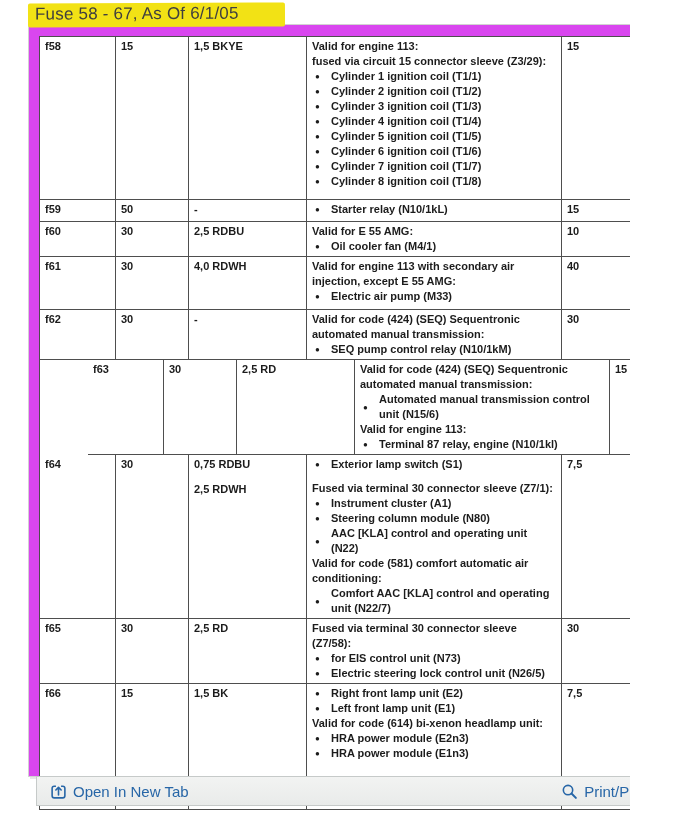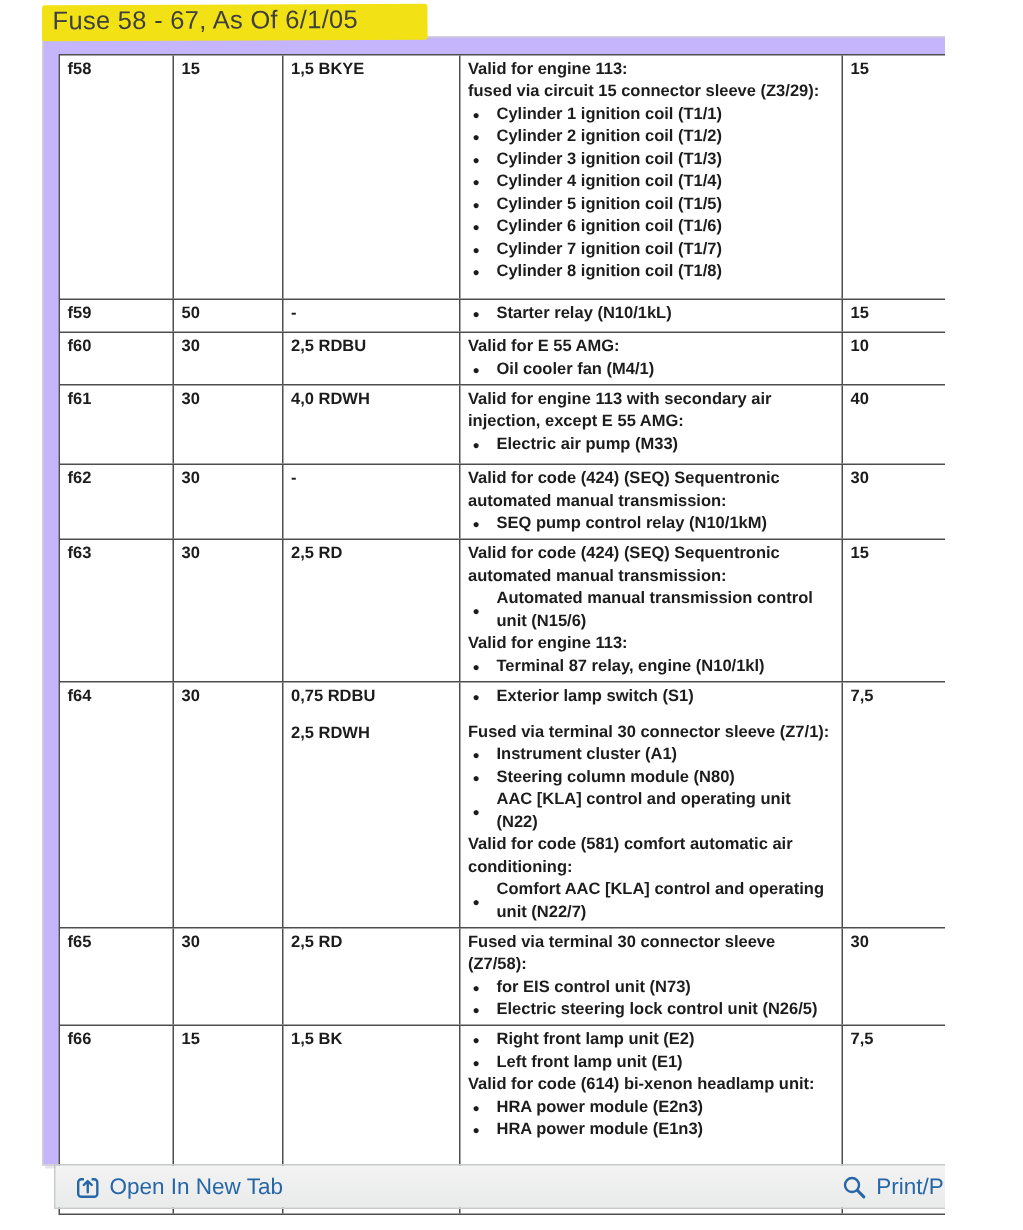--- a/index.html
+++ b/index.html
@@ -2,21 +2,21 @@
 <html><head>
 <meta charset="utf-8">
 <style>
   html,body{margin:0;padding:0;background:#ffffff;}
   body{font-family:"Liberation Sans", sans-serif; -webkit-font-smoothing:antialiased;}
   .page{position:relative;width:630px;height:820px;background:#ffffff;overflow:hidden;}
 
   
   .doc-panel{
     position:absolute;left:28px;top:24px;width:625px;height:751px;
-    background:#c4b5fd;border:1px solid #d2d2d2;
+    background:#d946ef;border:1px solid #d2d2d2;
     box-shadow:2px 2px 0 rgba(120,120,120,.18);
   }
 
   
   .title-hl{
     position:absolute;left:28px;top:3px;z-index:5;
     font-size:17px;font-weight:400;color:#3f3f3f;letter-spacing:.2px;
     padding:1px 46px 3px 7px;border-radius:2px;
     background:#f2e215;
     transform:rotate(-.25deg);
@@ -169,21 +169,21 @@
             <div class="dline">
               <span class="dtxt dplain">Valid for code (424) (SEQ) Sequentronic automated manual transmission:</span>
             </div>
             <div class="dline">
               <span class="dot" style="font-size: 8px; line-height: 15px;">●</span>
               <span class="dtxt">SEQ pump control relay (N10/1kM)</span>
             </div>
           </div>
           <div class="cell c-val">30</div>
         </div>
-        <div class="trow" style="min-height: 92px;">
+        <div class="trow" style="min-height: 92px; margin-left: 48px;">
           <div class="cell c-id">f63</div>
           <div class="cell c-amp">30</div>
           <div class="cell c-wire">
             <div class="wire-line">2,5 RD</div>
           </div>
           <div class="cell c-desc">
             <div class="dline">
               <span class="dtxt dplain">Valid for code (424) (SEQ) Sequentronic automated manual transmission:</span>
             </div>
             <div class="dline">

